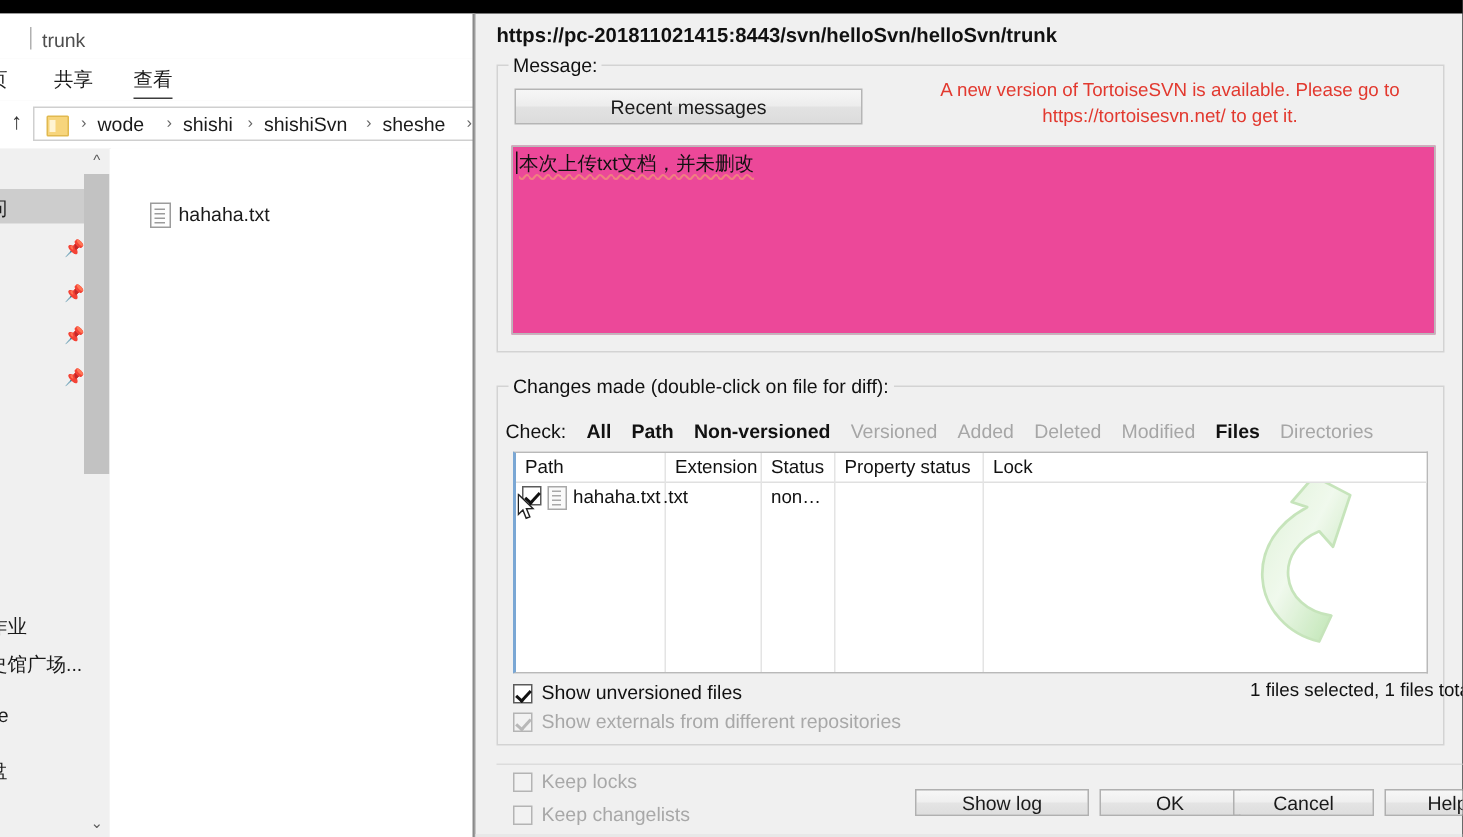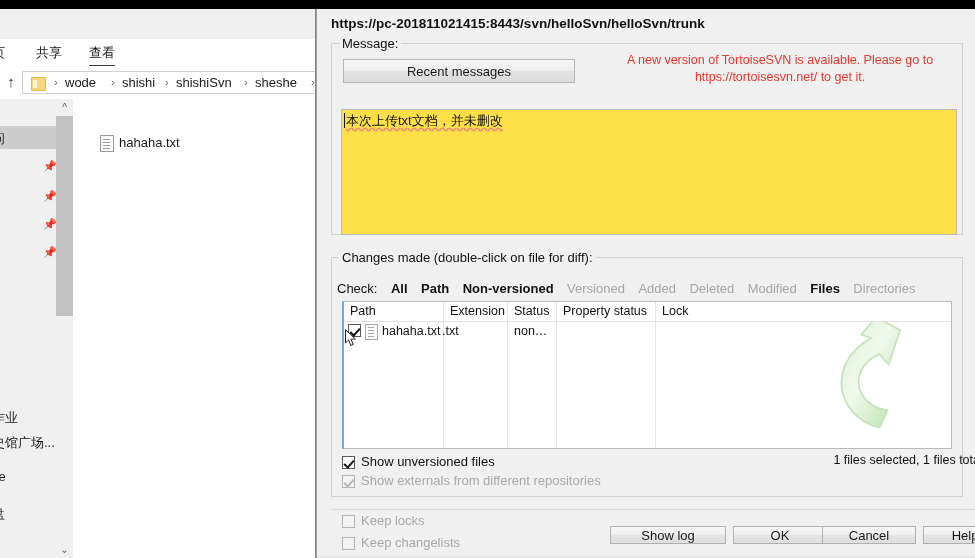--- a/index.html
+++ b/index.html
@@ -180,22 +180,22 @@
     font-size: 13px; color: #1a1a1a;
     display: flex; align-items: center; justify-content: center;
     box-sizing: border-box;
   }
   .warn-text {
     position: absolute; left: 293px; top: 43px; width: 340px;
     font-size: 12.5px; color: #e2392f; text-align: center;
     line-height: 17px;
   }
   .msg-box {
-    position: absolute; left: 24px; top: 100px; width: 616px; height: 126px;
-    background: #fde047; border: 1px solid #b9b9b9;
+    position: absolute; left: 24px; top: 88px; width: 616px; height: 126px;
+    background: #ec4899; border: 1px solid #b9b9b9;
     box-sizing: border-box;
   }
   .msg-caret {
     position: absolute; left: 2px; top: 3px; width: 1px; height: 15px;
     background: #111;
   }
   .msg-text {
     position: absolute; left: 4px; top: 2px;
     font-size: 13px; color: #111; white-space: nowrap;
     text-decoration: underline wavy #f08080;
@@ -322,20 +322,24 @@
 </style>
 </head>
 <body>
 
 <div id="root">
 
   <div class="top-black"></div>
 
   <div class="explorer">
 
+    <div class="exp-titlebar">
+      <div class="exp-title-sep"></div>
+      <div class="exp-title-text">trunk</div>
+    </div>
 
     <div class="exp-ribbon">
       <div class="ribbon-tab t1">页</div>
       <div class="ribbon-tab t2">共享</div>
       <div class="ribbon-tab t3">查看</div>
     </div>
 
     <div class="exp-addrrow">
       <div class="up-arrow">↑</div>
       <div class="addrbar">

